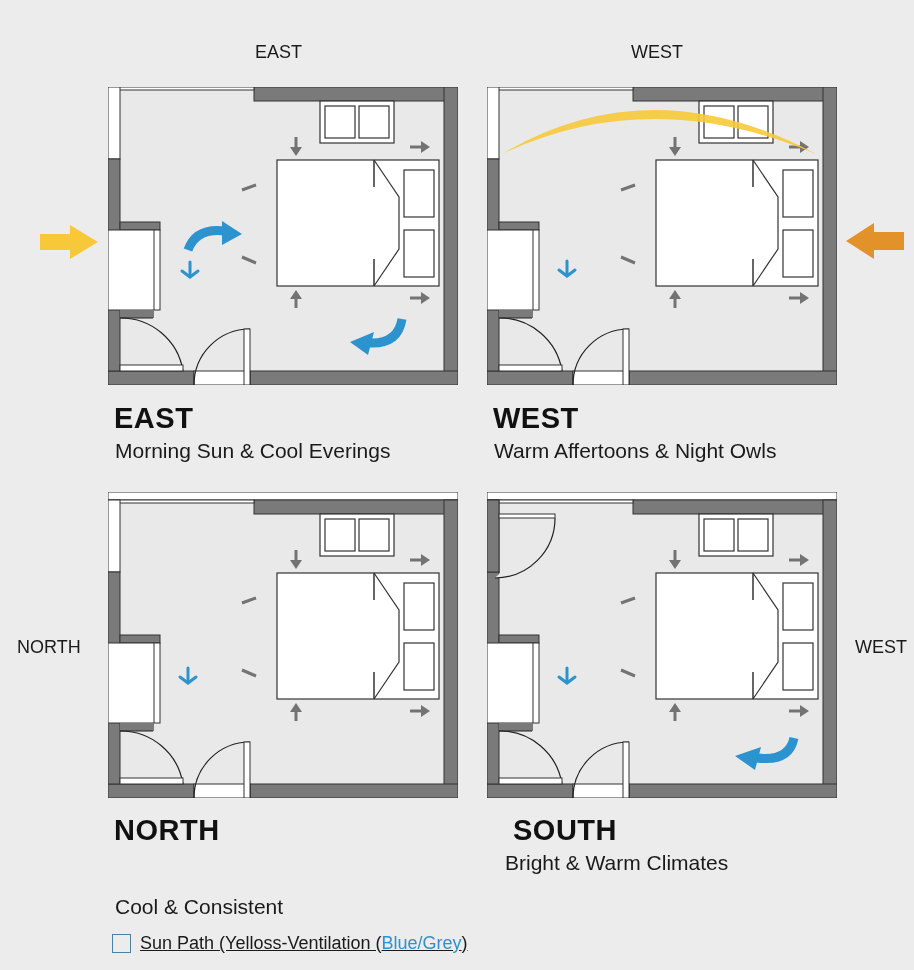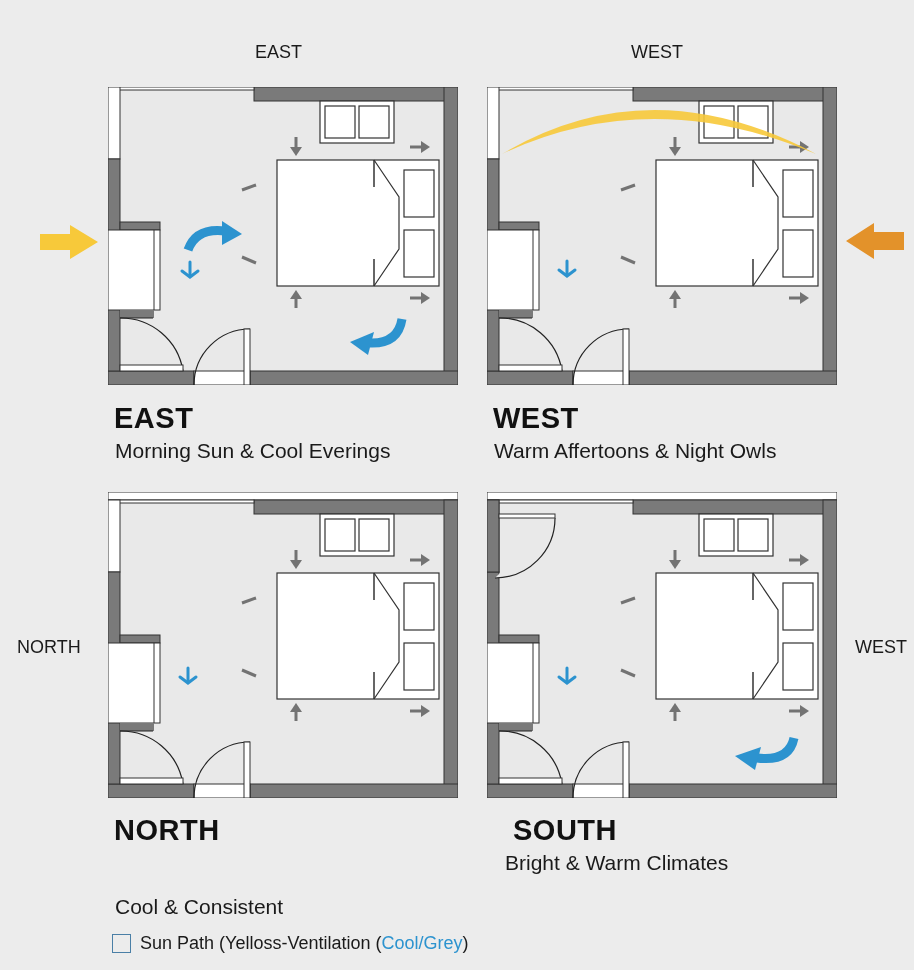--- a/index.html
+++ b/index.html
@@ -3,21 +3,21 @@
 <meta charset="utf-8">
 <style>
   html, body { margin:0; padding:0; }
   body { width:914px; height:970px; background:#ececec; position:relative; overflow:hidden;
          font-family:"Liberation Sans", sans-serif; color:#111; }
   .abs { position:absolute; }
   .dir-label { font-size:18px; color:#1a1a1a; }
   .plan { position:absolute; }
   .title { position:absolute; font-weight:bold; font-size:29px; letter-spacing:0.5px; color:#111; }
   .subtitle { position:absolute; font-size:21px; color:#1a1a1a; }
-  .legend { position:absolute; left:112px; top:933px; font-size:18px; color:#1a1a1a; display:flex; align-items:center; }
+  .legend { position:absolute; left:112px; top:933px; font-size:18px; color:#1a1a1a; display:flex; align-items:center;text-decoration:underline; }
   .legend-box { width:19px; height:19px; border:1.5px solid #4a7fa6; margin-right:9px; box-sizing:border-box; }
   .legend .blue { color:#2c93cf; }
 </style>
 </head>
 <body>
 
 <div class="abs dir-label" style="left:255px;top:42px;">EAST</div>
 <div class="abs dir-label" style="left:631px;top:42px;">WEST</div>
 <div class="abs dir-label" style="left:17px;top:637px;">NORTH</div>
 <div class="abs dir-label" style="left:855px;top:637px;">WEST</div>
@@ -144,15 +144,15 @@
       <polygon points="274,247 248,256 268,270" fill="#2c93cf"></polygon>
     </g>
   </g>
 </svg>
 <div class="title" style="left:493px;top:814px;margin-left:20px;">SOUTH</div>
 <div class="subtitle" style="left:505px;top:851px;">Bright &amp; Warm Climates</div>
 
 <div class="legend">
   <div class="legend-box"></div>
   <span>Sun Path (Yelloss-Ventilation (</span>
-    <span class="blue">Cool/Grey</span>
+    <span class="blue">Blue/Grey</span>
     <span>)</span>
 </div>
 
 </body></html>

